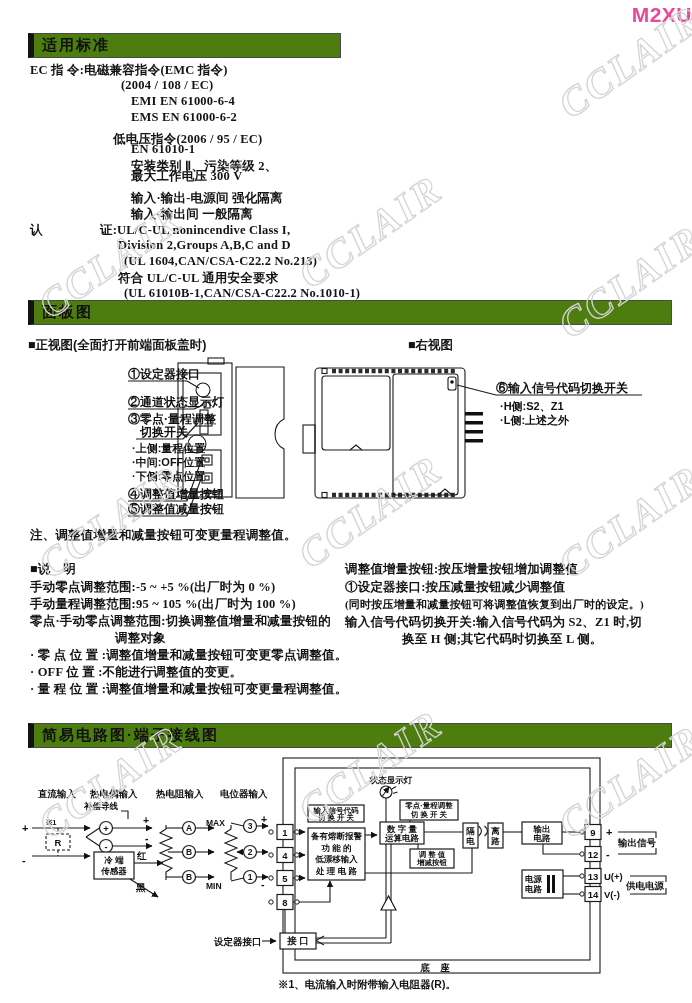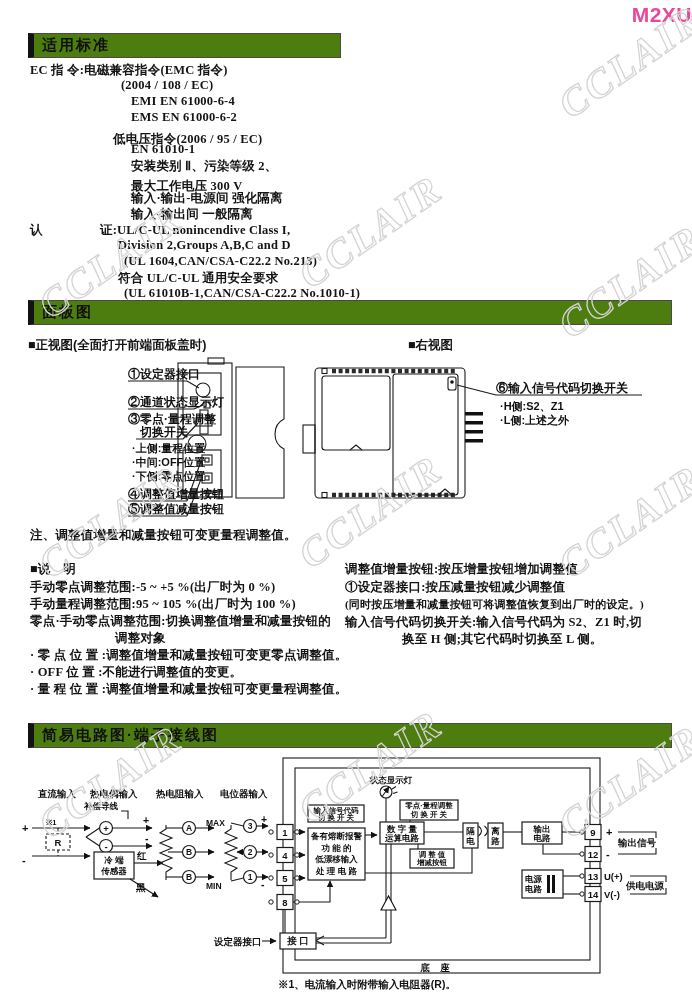--- a/index.html
+++ b/index.html
@@ -41,21 +41,21 @@
   </div>
 
   <div>
     <div class="std-line" style="top:62px;left:30px;">EC 指 令:电磁兼容指令(EMC 指令)</div>
     <div class="std-line" style="top:78px;left:121px;">(2004 / 108 / EC)</div>
     <div class="std-line" style="top:94px;left:131px;">EMI EN 61000-6-4</div>
     <div class="std-line" style="top:110px;left:131px;">EMS EN 61000-6-2</div>
     <div class="std-line" style="top:131px;left:113px;">低电压指令(2006 / 95 / EC)</div>
     <div class="std-line" style="top:142px;left:131px;">EN 61010-1</div>
     <div class="std-line" style="top:158px;left:131px;">安装类别 Ⅱ、污染等级 2、</div>
-    <div class="std-line" style="top:178px;left:131px;">最大工作电压 300 V</div>
+    <div class="std-line" style="top:168px;left:131px;">最大工作电压 300 V</div>
     <div class="std-line" style="top:190px;left:131px;">输入·输出-电源间 强化隔离</div>
     <div class="std-line" style="top:206px;left:131px;">输入-输出间 一般隔离</div>
     <div class="std-line" style="top:222px;left:30px;">认</div>
     <div class="std-line" style="top:222px;left:100px;">证:UL/C-UL nonincendive Class I,</div>
     <div class="std-line" style="top:238px;left:118px;">Division 2,Groups A,B,C and D</div>
     <div class="std-line" style="top:254px;left:124px;">(UL 1604,CAN/CSA-C22.2 No.213)</div>
     <div class="std-line" style="top:270px;left:118px;">符合 UL/C-UL 通用安全要求</div>
     <div class="std-line" style="top:286px;left:124px;">(UL 61010B-1,CAN/CSA-C22.2 No.1010-1)</div>
   </div>
 

